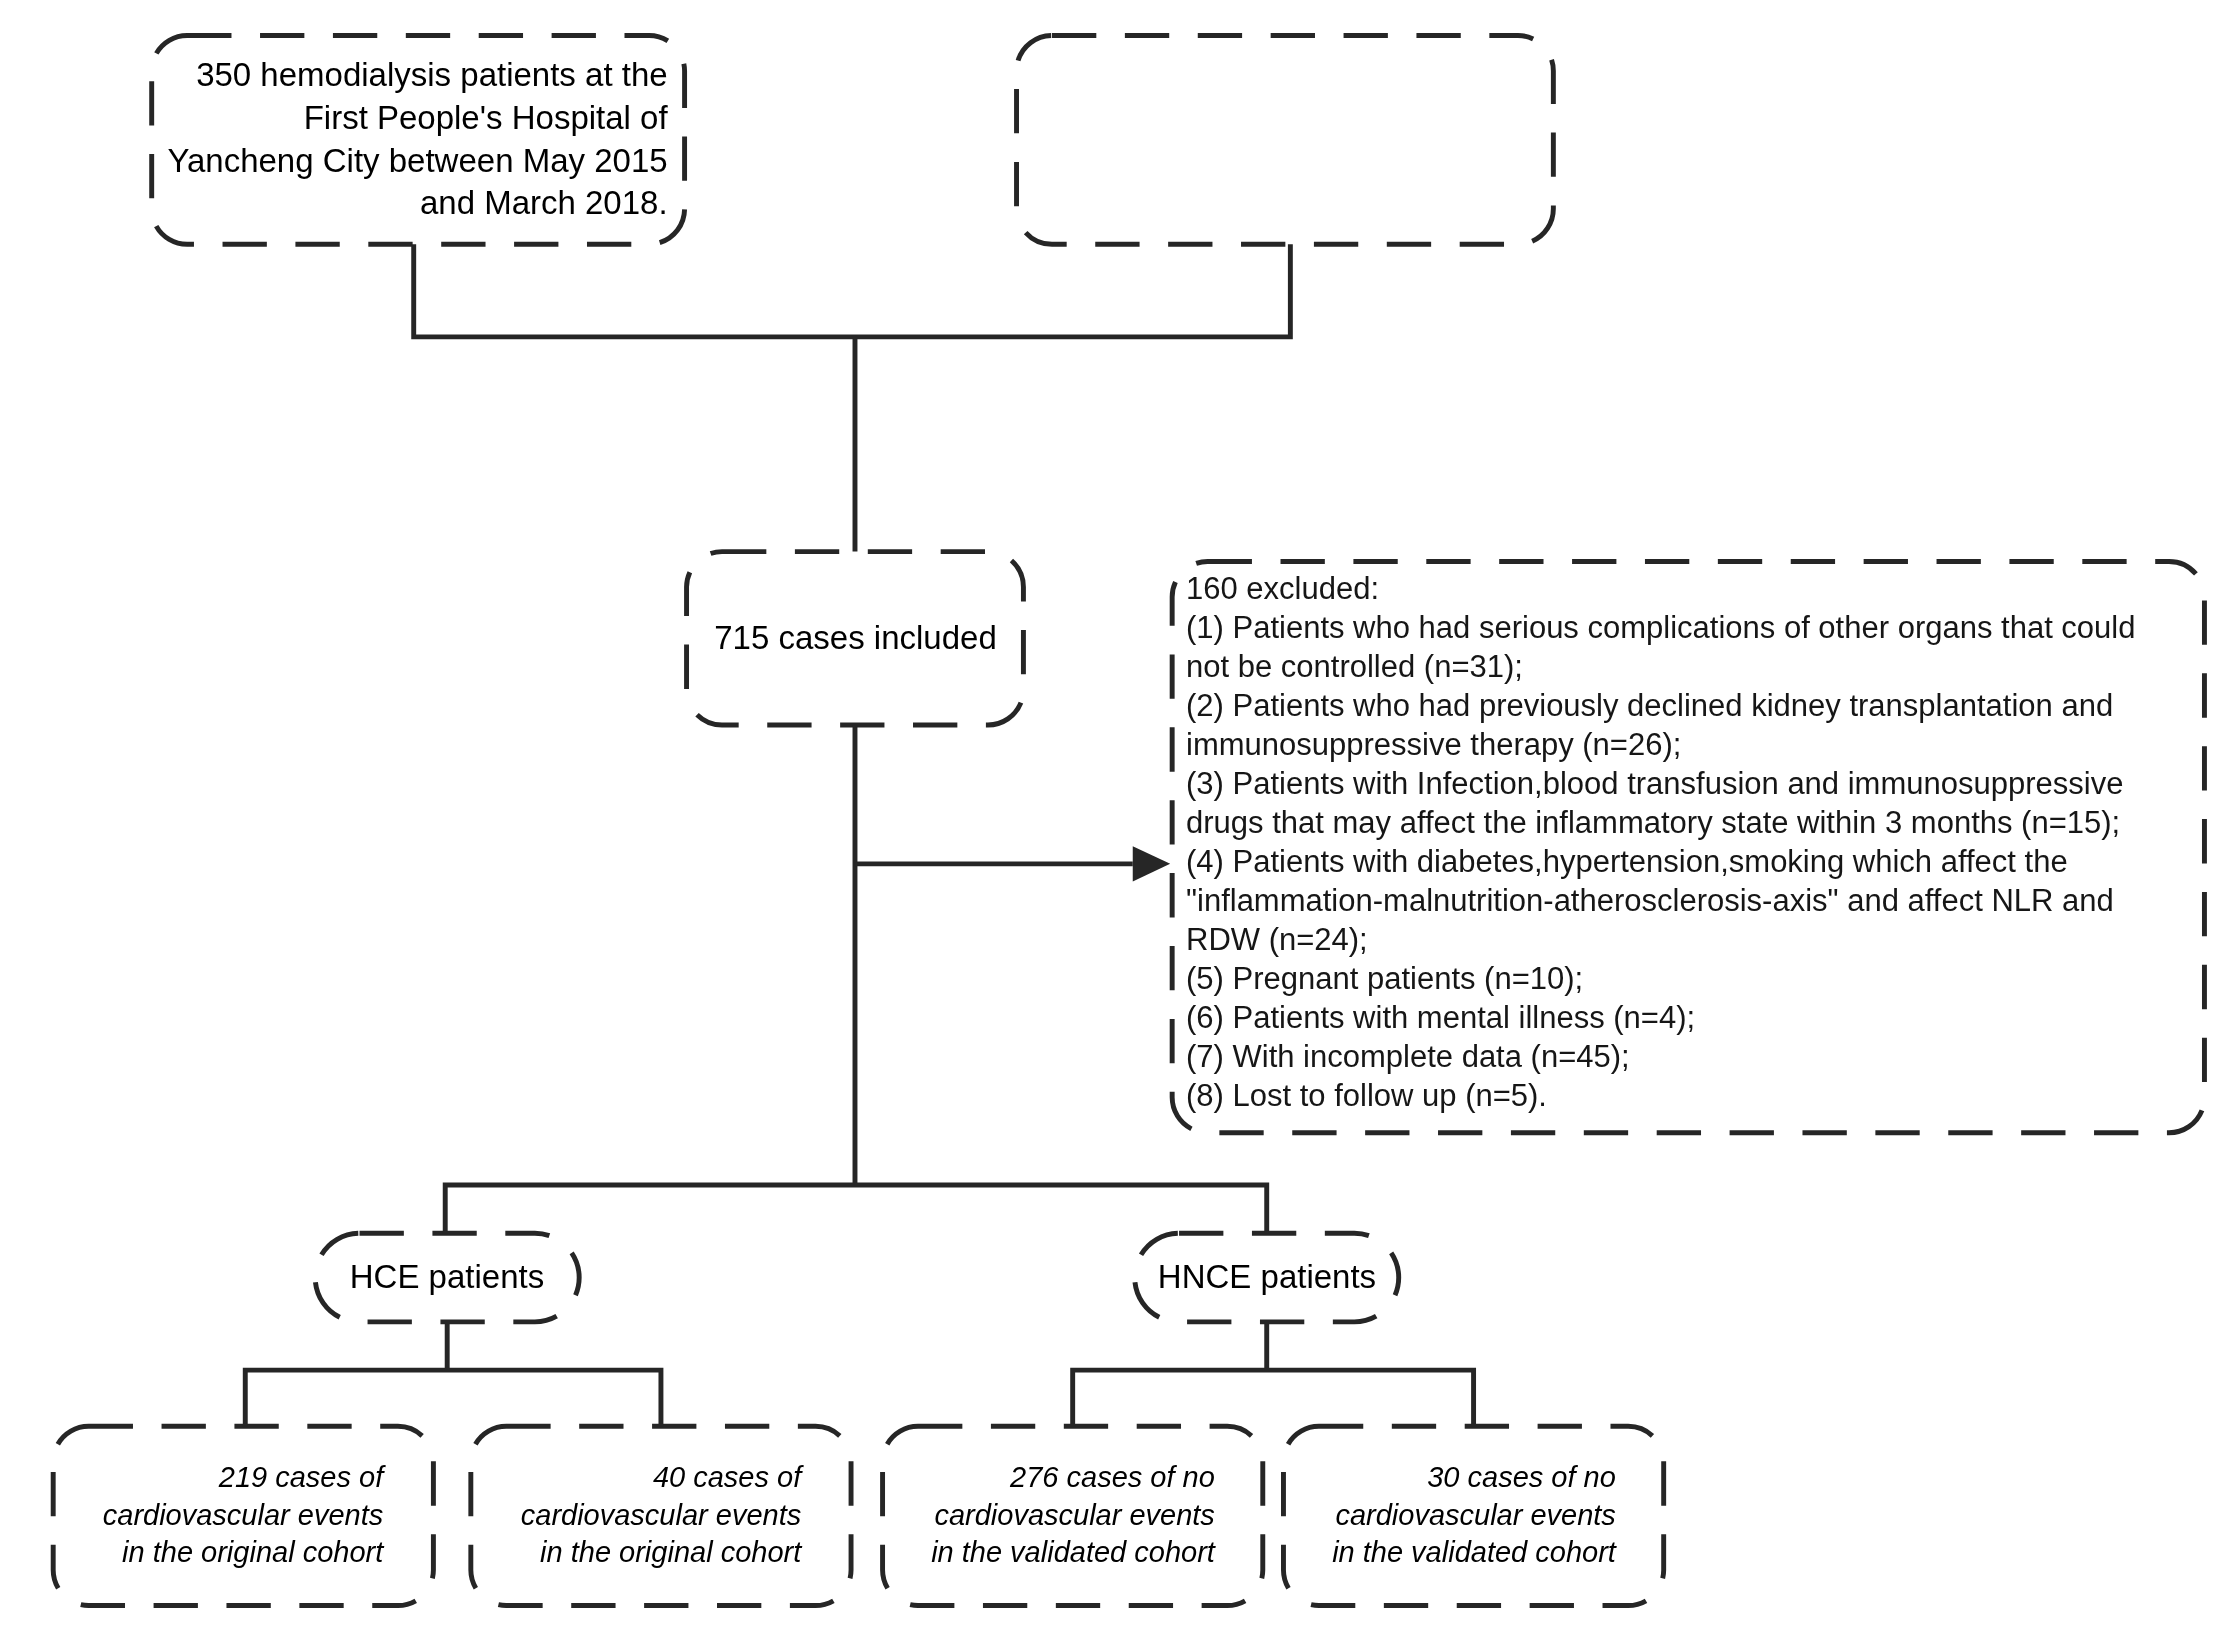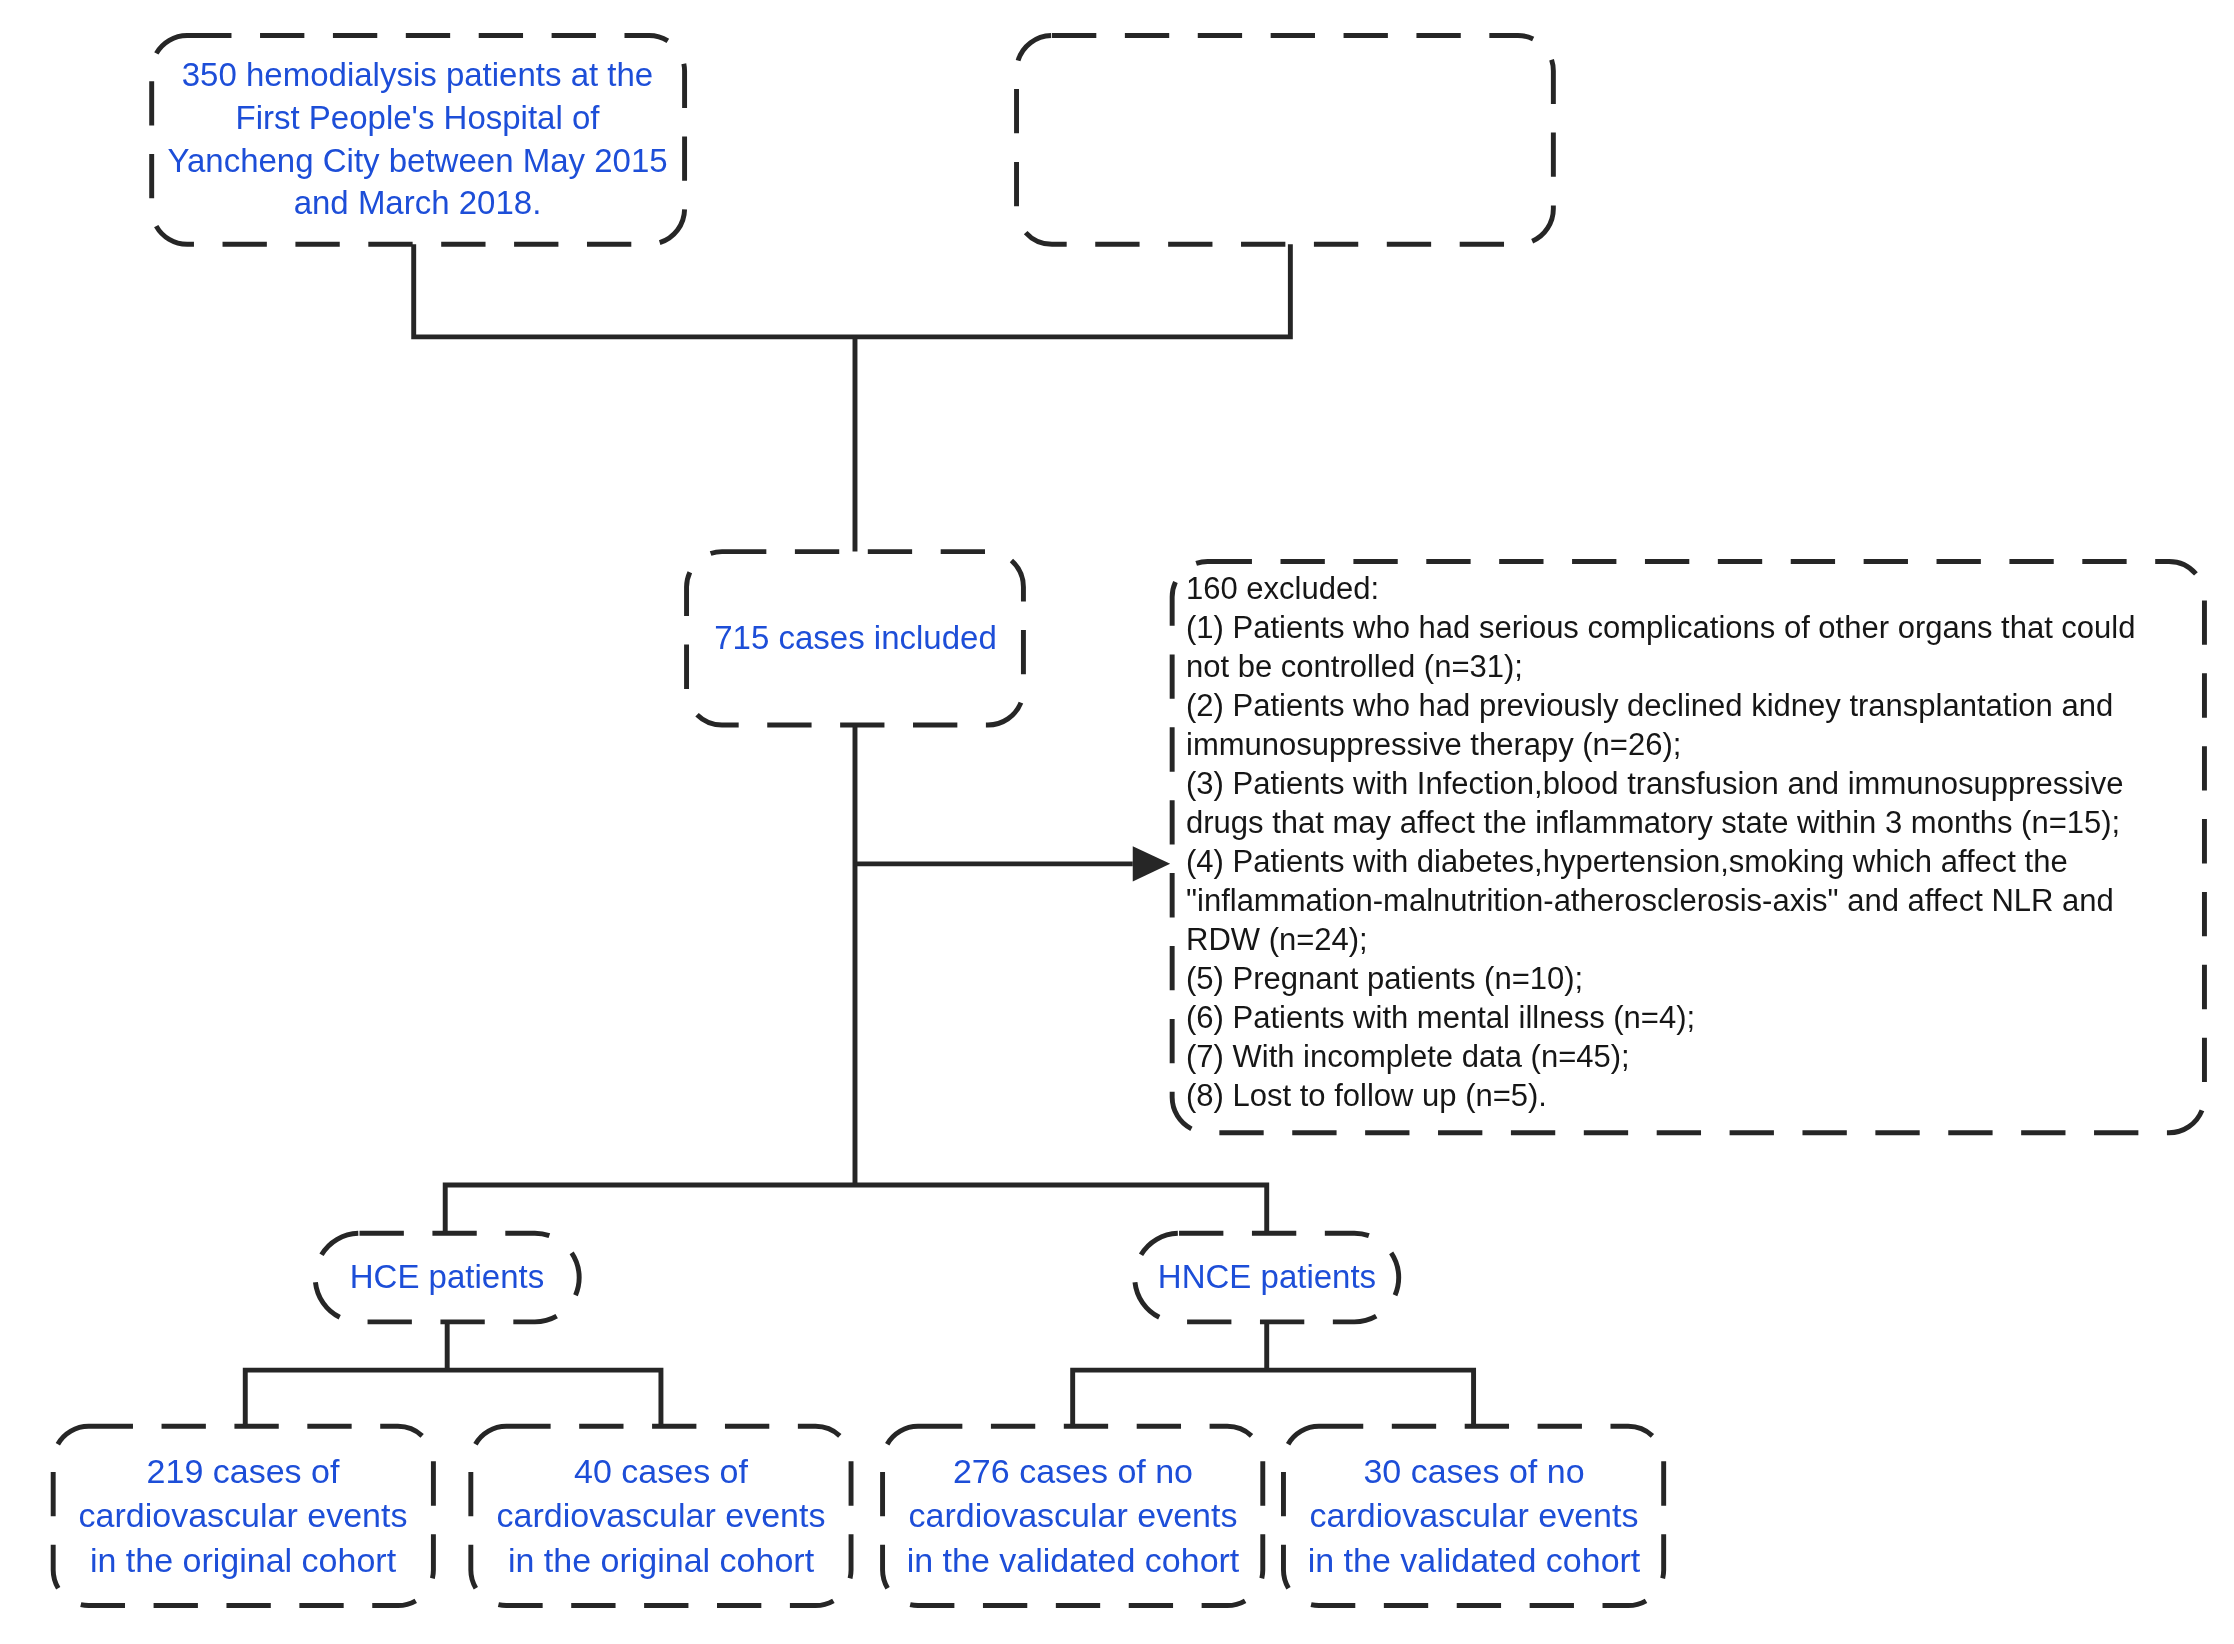--- a/index.html
+++ b/index.html
@@ -38,27 +38,27 @@
   }
   .arrow-head {
     fill: #262626;
     stroke: none;
   }
   .txt {
     position: absolute;
     display: flex;
     align-items: center;
     justify-content: center;
-    text-align: center;
+    text-align: right;
     white-space: pre-line;
-    color: #1d4ed8;
+    color: #000000;
     line-height: 1.29;
   }
   .f34 { font-size: 33px; }
-  .f35 { font-size: 34px; line-height: 1.3; }
+  .f35 { font-size: 29px; line-height: 1.3; font-style: italic; }
   .excluded-text {
     position: absolute;
     left: 1186px;
     top: 569px;
     width: 1084px;
     font-size: 31px;
     line-height: 39px;
     text-align: left;
     color: #161616;
   }

